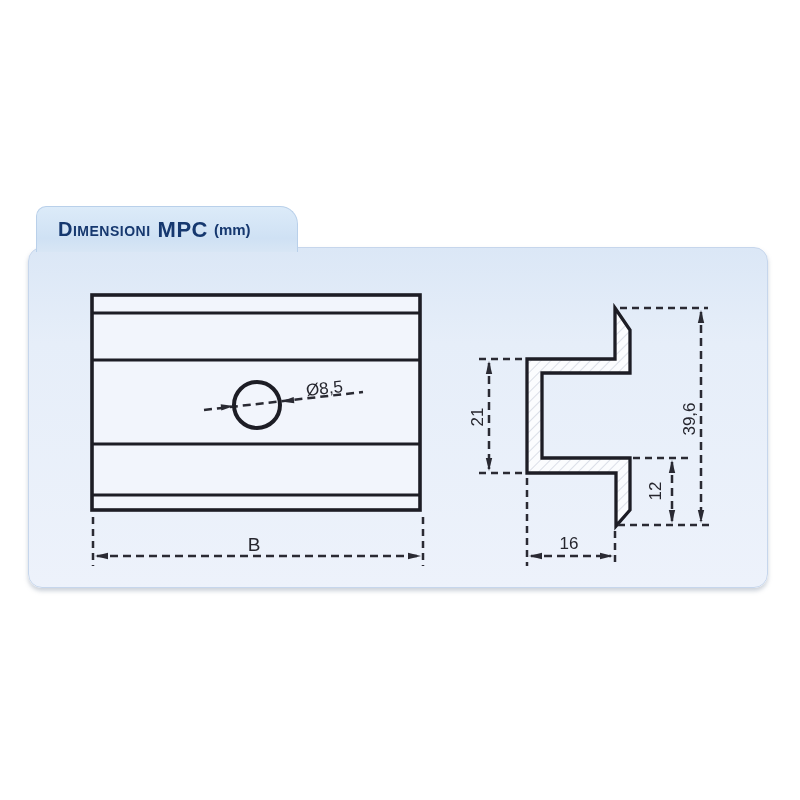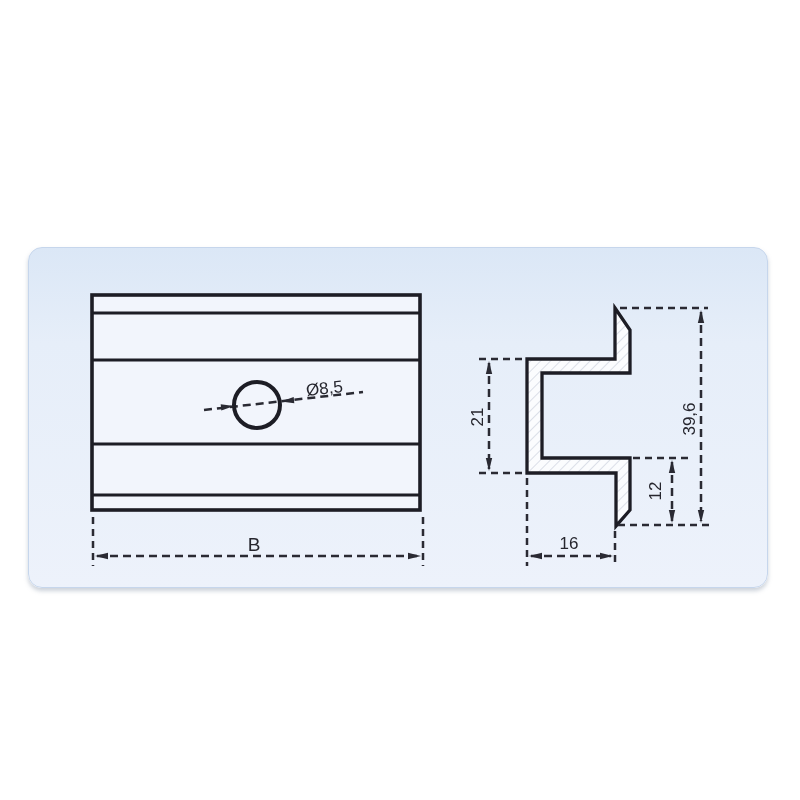--- a/index.html
+++ b/index.html
@@ -21,20 +21,25 @@
          box-shadow:0 3px 4px rgba(110,125,150,.35);
          z-index:1;}
   .drawing{position:absolute;left:28px;top:247px;width:740px;height:341px;z-index:3;}
   svg text{fill:#26262e;}
 </style>
 </head>
 <body>
 
 <div class="stage">
 
+  <div class="tab">
+    <span class="t-name">Dimensioni</span>
+    <span class="t-prod">MPC</span>
+    <span class="t-unit">(mm)</span>
+  </div>
 
   <div class="panel"></div>
 
   <svg class="drawing" viewBox="28 247 740 341" xmlns="http://www.w3.org/2000/svg">
     <defs>
       <pattern id="hatch" patternUnits="userSpaceOnUse" width="7" height="7" patternTransform="rotate(-45)">
         <rect x="0" y="0" width="7" height="7" fill="#fbfcfe"></rect>
         <line x1="0" y1="0" x2="7" y2="0" stroke="#c6cdda" stroke-width="1.2"></line>
       </pattern>
     </defs>

